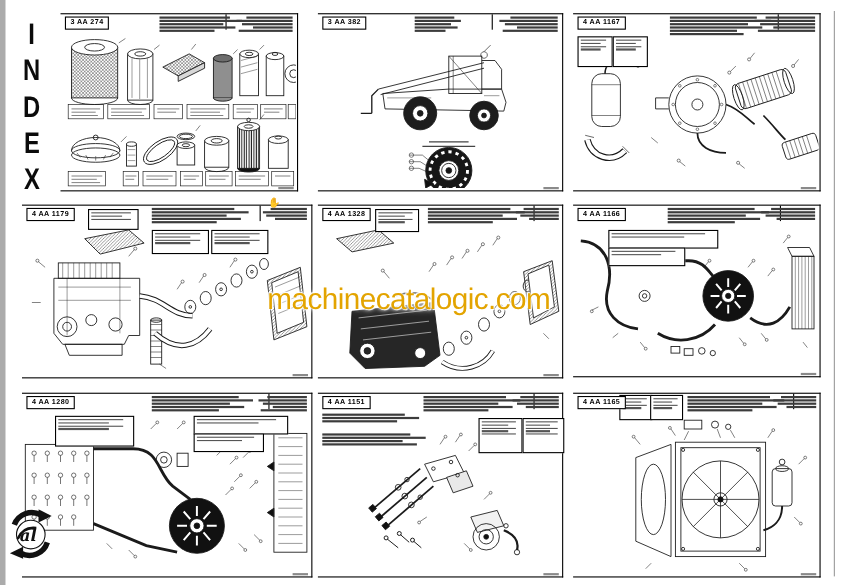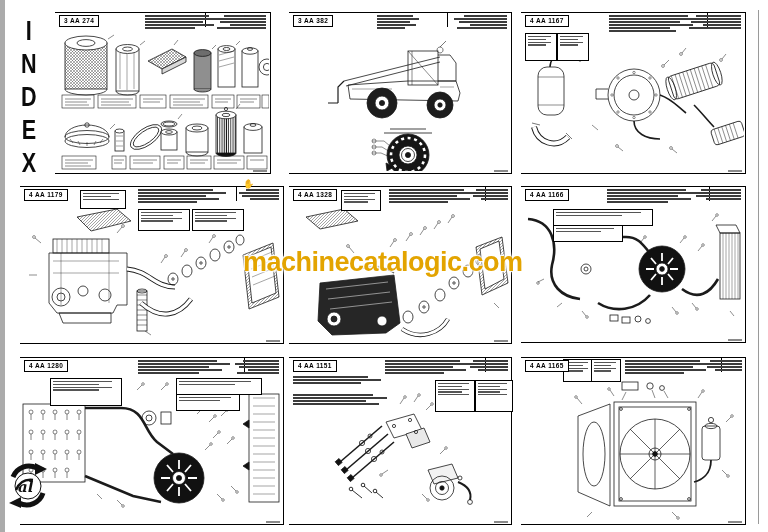--- a/index.html
+++ b/index.html
@@ -27,22 +27,22 @@
   .fp.c i:nth-child(4){width:88%}.fp.c i:nth-child(5){width:64%}.fp.c i:nth-child(6){width:70%}
   .fp.r i{margin-left:auto;}
   .fp.r i:nth-child(1){width:72%}.fp.r i:nth-child(2){width:88%}.fp.r i:nth-child(3){width:80%}
   .fp.r i:nth-child(4){width:62%}.fp.r i:nth-child(5){width:84%}
   .stamp{position:absolute;border:1px solid #000;background:#fff;z-index:2;padding:2px;}
   .stamp i{display:block;height:1.2px;background:#555;margin:0 0 1.6px 0;}
   .stamp i:nth-child(odd){width:90%}.stamp i:nth-child(even){width:70%}
   .sheet-mark{position:absolute;right:3px;bottom:1px;width:14px;height:2px;background:#8a8a8a;}
   .hand{position:absolute;font-size:9px;line-height:1;color:#111;z-index:3;}
   
-  .watermark{position:absolute;left:243px;top:247px;z-index:8;pointer-events:none;
-             font-size:27px;font-weight:700;letter-spacing:-.5px;color:#e3a400;
+  .watermark{position:absolute;left:243px;top:257px;z-index:8;pointer-events:none;
+             font-size:27px;font-weight:400;letter-spacing:-.5px;color:#e3a400;
              text-shadow:0 0 2px #fff,0 0 4px #fff,0 0 7px #fff,1px 1px 0 rgba(255,255,255,.85),
                          -1px -1px 0 rgba(255,255,255,.85);}
   
   .logo{position:absolute;left:7px;top:463px;width:42px;height:46px;z-index:6;}
   svg{display:block;}
   .diag{position:absolute;left:1px;top:16px;}
 </style>
 </head>
 <body>
 

